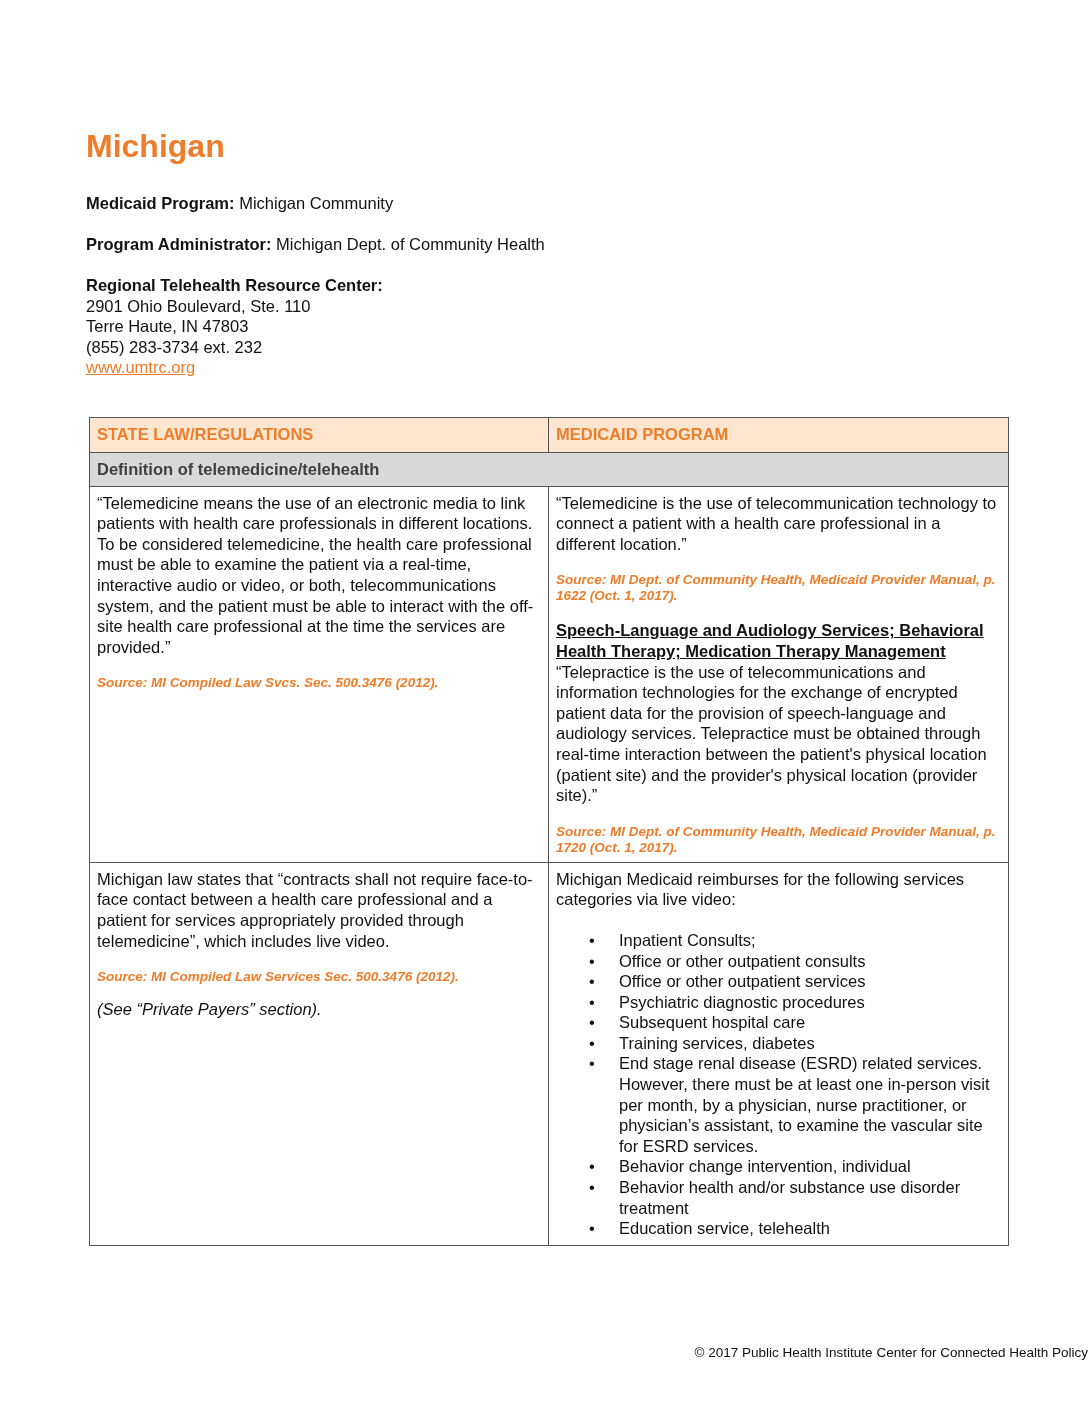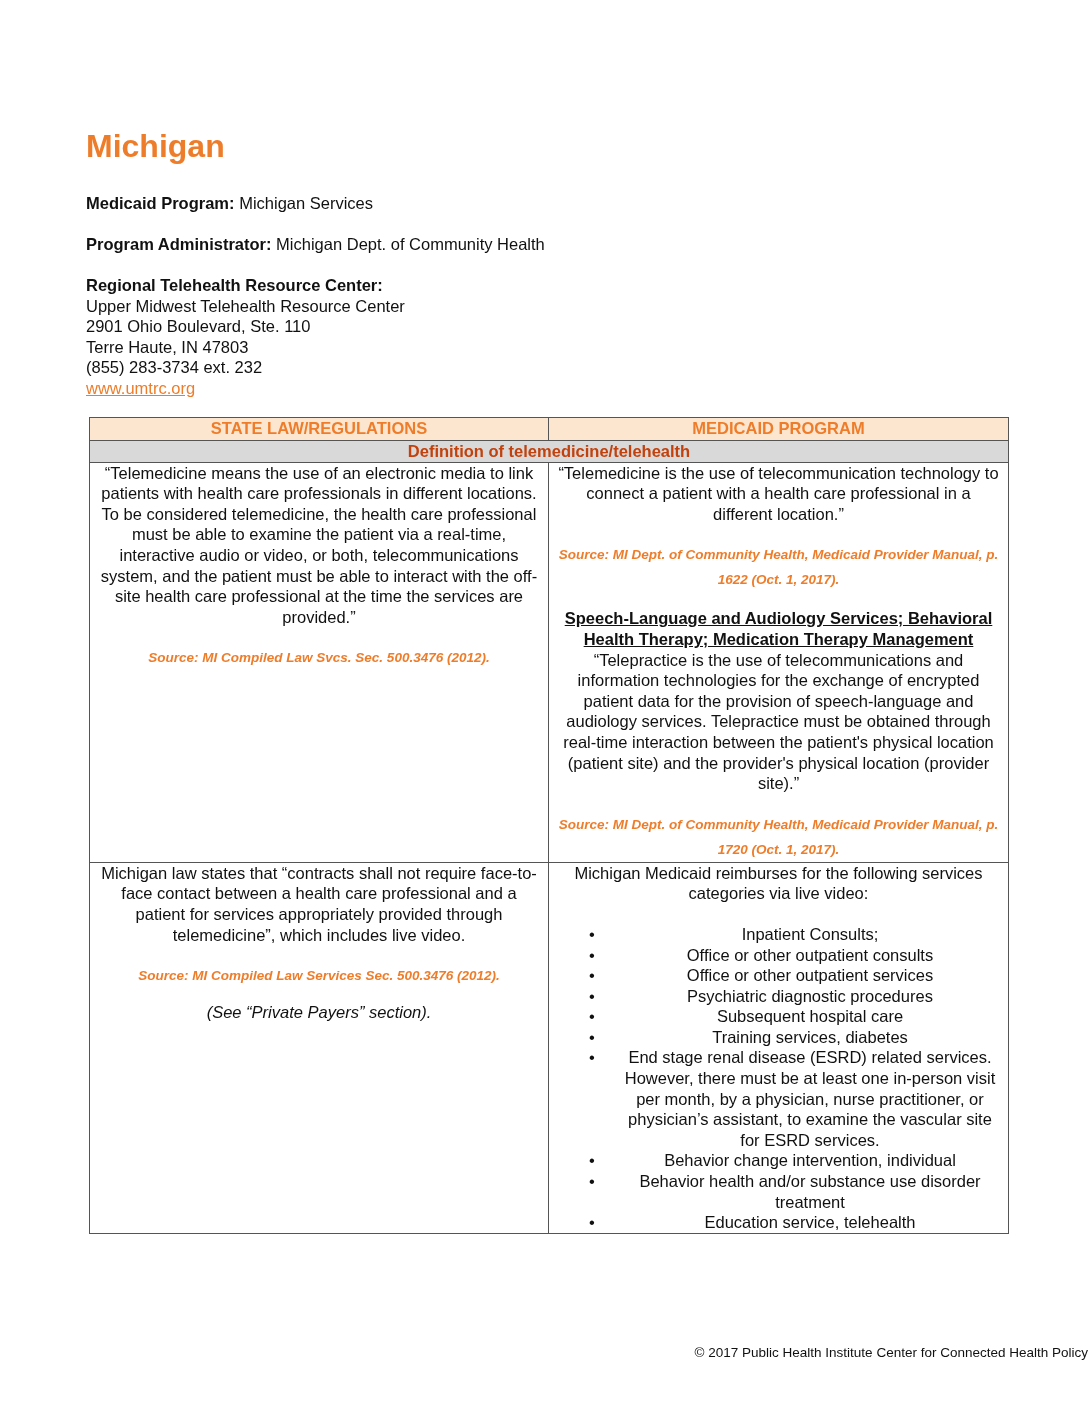--- a/index.html
+++ b/index.html
@@ -3,51 +3,50 @@
 <meta charset="utf-8">
 <style>
   html, body { margin: 0; padding: 0; background: #ffffff; }
   body { width: 1088px; height: 1408px; position: relative; font-family: "Liberation Sans", sans-serif; color: #111; }
   .page { position: absolute; left: 0; top: 0; width: 1088px; height: 1408px; }
   .title { position: absolute; left: 86px; top: 128px; font-size: 32px; font-weight: bold; color: #ee7d2b; margin: 0; letter-spacing: 0; }
   .info { position: absolute; left: 86px; font-size: 16.5px; line-height: 20.5px; }
   .info b { font-weight: bold; }
   .link { color: #ee7d2b; text-decoration: underline; }
   table.grid { position: absolute; left: 89px; top: 417px; width: 919px; border-collapse: collapse; table-layout: fixed; font-size: 16.5px; line-height: 20.6px; }
-  table.grid td { border: 1.5px solid #555; vertical-align: top; padding: 0 7px; text-align: center; }
+  table.grid td { border: 1.5px solid #555; vertical-align: top; padding: 6px 7px; }
   .hdr td { background: #fde6cf; color: #ee7d2b; font-weight: bold; font-size: 16.5px; height: 22px; padding-top: 6px; padding-bottom: 5px; }
-  .sec td { background: #d9d9d9; font-weight: bold; color: #c2410c; padding-top: 6px; padding-bottom: 6px; }
-  .src { color: #ee7d2b; font-style: italic; font-weight: bold; font-size: 13.5px; line-height: 25px; margin-top: 18px; }
+  .sec td { background: #d9d9d9; font-weight: bold; color: #404040; padding-top: 6px; padding-bottom: 6px; }
+  .src { color: #ee7d2b; font-style: italic; font-weight: bold; font-size: 13.5px; line-height: 16px; margin-top: 18px; }
   .sub { font-weight: bold; text-decoration: underline; margin-top: 16px; }
   .note { font-style: italic; margin-top: 14px; }
   ul.bl { margin: 20px 0 0 0; padding: 0 0 0 63px; list-style: none; }
   ul.bl li { position: relative; }
   ul.bl li::before { content: "•"; position: absolute; left: -30px; top: 0; }
   .footer { position: absolute; top: 1345px; left: 0; width: 1088px; text-align: right; font-size: 13.5px; color: #111; }
 </style>
 </head>
 <body>
 
 <div class="page">
 
   <h1 class="title">Michigan</h1>
 
   <div class="info" style="top:193px;">
     <b>Medicaid Program:</b>
-    <span>Michigan Services</span>
+    <span>Michigan Community</span>
   </div>
 
   <div class="info" style="top:234px;">
     <b>Program Administrator:</b>
     <span>Michigan Dept. of Community Health</span>
   </div>
 
   <div class="info" style="top:275px;">
     <div><b>Regional Telehealth Resource Center:</b></div>
-    <div>Upper Midwest Telehealth Resource Center</div>
     <div>2901 Ohio Boulevard, Ste. 110</div>
     <div>Terre Haute, IN 47803</div>
     <div>(855) 283-3734 ext. 232</div>
     <div><a class="link">www.umtrc.org</a></div>
   </div>
 
   <table class="grid">
     <colgroup>
         <col style="width:459px">
         <col style="width:460px">

